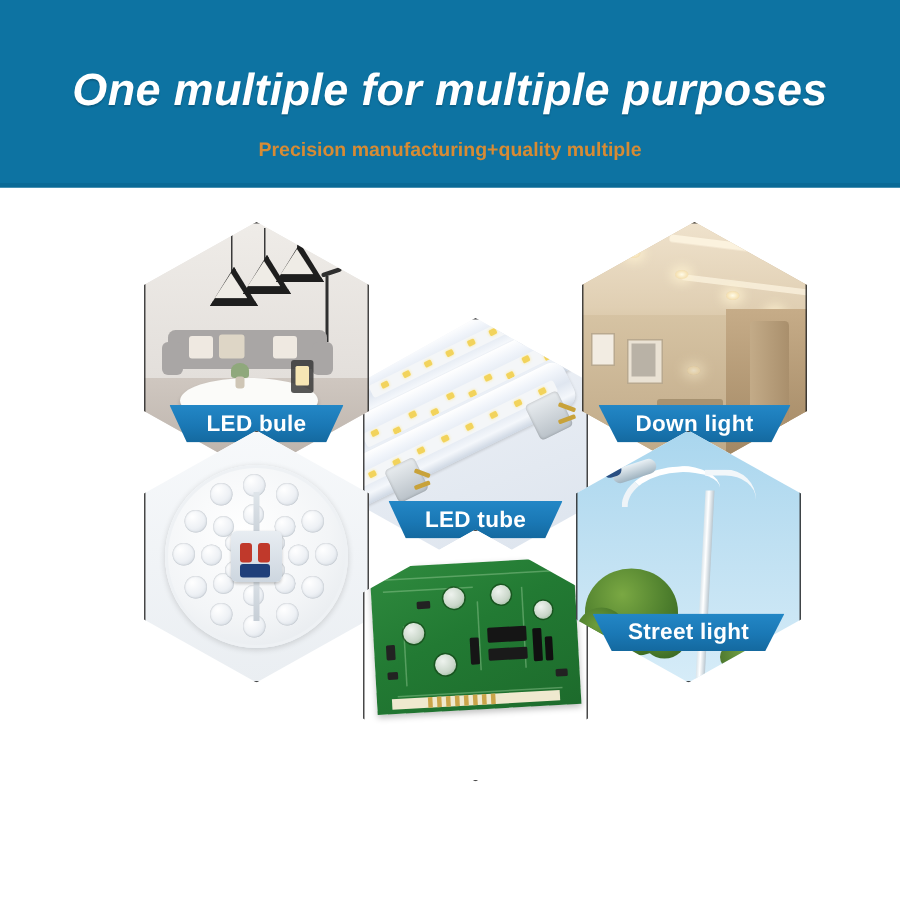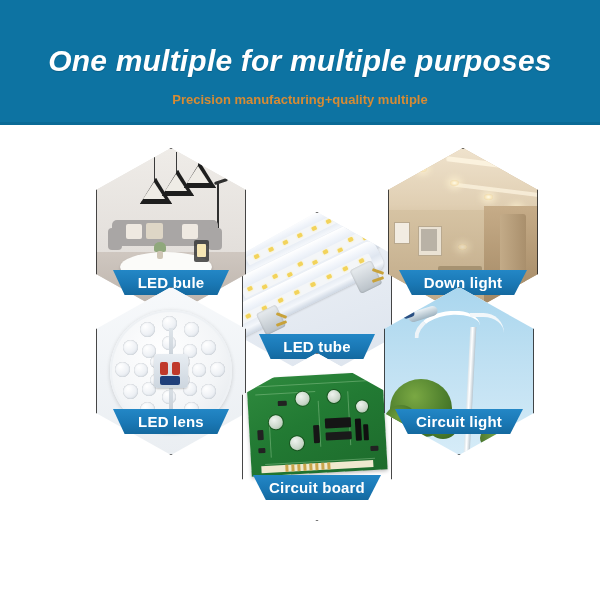--- a/index.html
+++ b/index.html
@@ -331,21 +331,20 @@
             <div class="lens-stem" style="top:18px;height:34px;"></div>
             <div class="lens-stem" style="top:70px;height:34px;"></div>
             <div class="driver"></div>
             <div class="cap-red" style="left:50px;top:52px;width:8px;height:13px;"></div>
             <div class="cap-red" style="left:62px;top:52px;width:8px;height:13px;"></div>
             <div class="cap-blue" style="left:50px;top:66px;width:20px;height:9px;"></div>
           </div>
         </div>
       </div>
       <div class="hex-edge"></div>
-      <div class="hex-label">LED lens</div>
     </div>
 
     <div class="hex" style="left:242px;top:231px;">
       <div class="hex-clip">
         <div class="scene s-pcb">
           <div class="pcb">
             <div class="trace" style="left:8px;top:8px;width:120px;height:1px;"></div>
             <div class="trace" style="left:8px;top:16px;width:60px;height:1px;"></div>
             <div class="trace" style="left:70px;top:26px;width:1px;height:46px;"></div>
             <div class="trace" style="left:20px;top:40px;width:1px;height:40px;"></div>
@@ -374,21 +373,20 @@
             <div class="gold" style="left:46px;top:88px;width:3px;height:7px;"></div>
             <div class="gold" style="left:52px;top:88px;width:3px;height:7px;"></div>
             <div class="gold" style="left:58px;top:88px;width:3px;height:7px;"></div>
             <div class="gold" style="left:64px;top:88px;width:3px;height:7px;"></div>
             <div class="gold" style="left:70px;top:88px;width:3px;height:7px;"></div>
             <div class="gold" style="left:76px;top:88px;width:3px;height:7px;"></div>
           </div>
         </div>
       </div>
       <div class="hex-edge"></div>
-      <div class="hex-label wide">Circuit board</div>
     </div>
 
     <div class="hex" style="left:384px;top:165px;">
       <div class="hex-clip">
         <div class="scene s-street">
 
           <div class="pole" style="left:83px;top:40px;width:6px;height:128px;transform:skewX(-3deg);"></div>
 
           <div class="arm" style="left:30px;top:24px;width:62px;height:22px;
                background:none;border-top:4px solid #ffffff;border-left:4px solid #eef4f8;
@@ -400,17 +398,17 @@
           <div class="lamp-head" style="left:24px;top:22px;width:30px;height:10px;"></div>
           <div class="lamp-cap" style="left:18px;top:20px;width:12px;height:11px;"></div>
 
           <div class="tree" style="left:6px;top:92px;width:62px;height:58px;"></div>
           <div class="bush" style="left:0px;top:118px;width:34px;height:34px;"></div>
           <div class="bush" style="left:44px;top:124px;width:30px;height:28px;"></div>
           <div class="bush" style="left:96px;top:138px;width:42px;height:26px;background:radial-gradient(circle at 40% 35%,#74a345 0%,#47702a 70%);"></div>
         </div>
       </div>
       <div class="hex-edge"></div>
-      <div class="hex-label wide">Circuit light</div>
+      <div class="hex-label wide">Street light</div>
     </div>
 
   </div>
 </div>
 
 </body></html>

